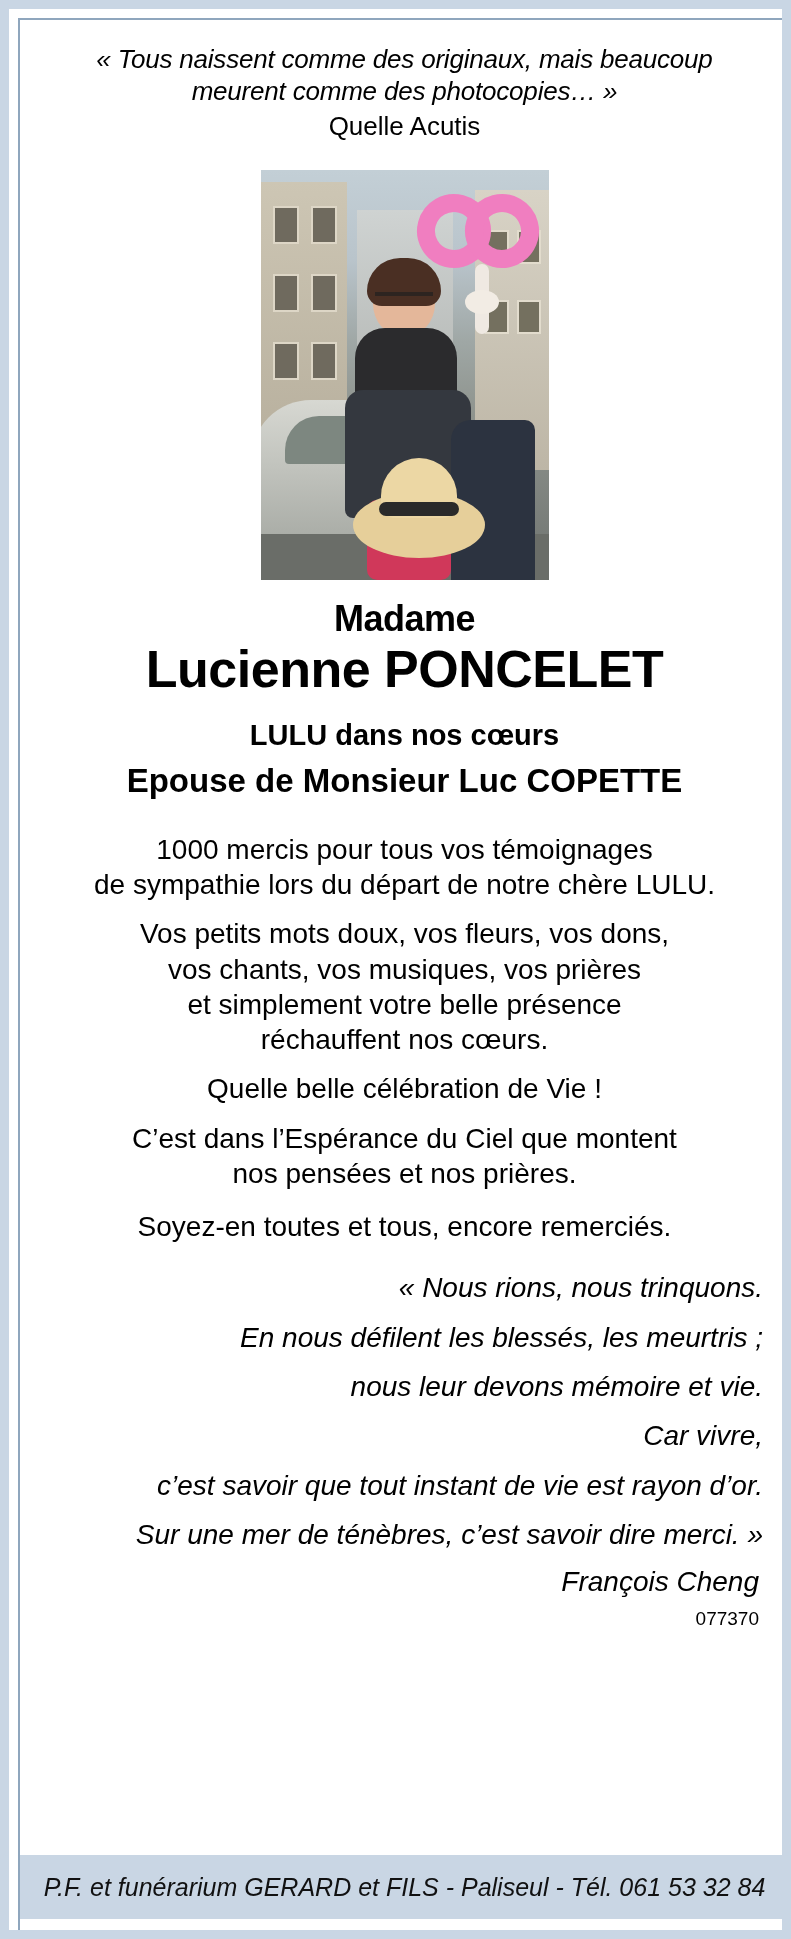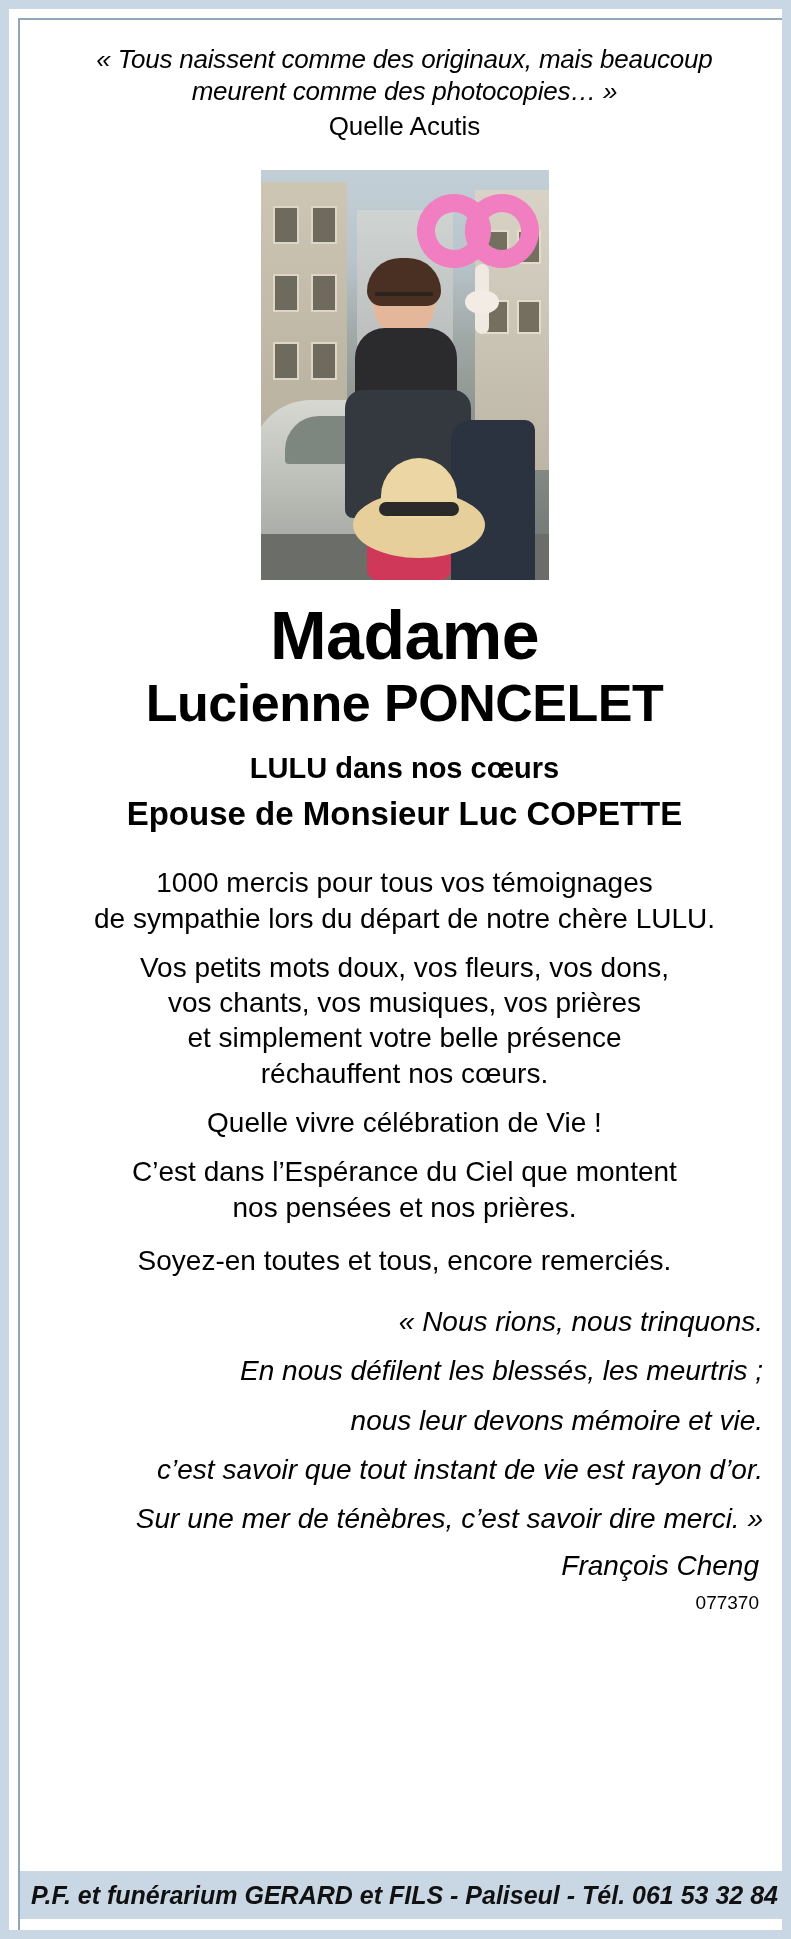--- a/index.html
+++ b/index.html
@@ -155,21 +155,21 @@
     background: #2a2a2a; border-radius: 8px;
   }
   .ph-jacket {
     position: absolute; right: 14px; top: 250px; width: 84px; height: 170px;
     background: #2c3340; border-radius: 20px 10px 0 0;
   }
 
   .name-main {
     margin-top: 20px;
     font-weight: bold;
-    font-size: 68px;
+    font-size: 36px;
     line-height: 1.05;
     text-align: center;
     letter-spacing: -0.5px;
   }
   .name-full {
     margin-top: 4px;
     font-weight: bold;
     font-size: 52px;
     line-height: 1.05;
     text-align: center;
@@ -228,30 +228,29 @@
     text-align: right;
     font-size: 19px;
     padding-right: 4px;
     box-sizing: border-box;
   }
   .footer {
     position: absolute;
     left: 11px;
     bottom: 11px;
     width: 769px;
-    height: 48px;
+    height: 64px;
     background: #c9d6e4;
     display: flex;
     align-items: center;
     justify-content: center;
     font-style: italic;
     font-size: 25px;
     color: #111;
     box-sizing: border-box;
-    font-weight: bold;
   }
 </style>
 </head>
 <body>
 
 <div class="notice">
   <div class="inner">
 
     <div class="quote-top">« Tous naissent comme des originaux, mais beaucoup meurent comme des photocopies… »</div>
     <div class="quote-author-top">Quelle Acutis</div>
@@ -304,30 +303,31 @@
     <div class="subtitle">LULU dans nos cœurs</div>
     <div class="subtitle2">Epouse de Monsieur Luc COPETTE</div>
 
     <div class="body-block">
       <p class="tight">1000 mercis pour tous vos témoignages</p>
       <p>de sympathie lors du départ de notre chère LULU.</p>
       <p class="tight">Vos petits mots doux, vos fleurs, vos dons,</p>
       <p class="tight">vos chants, vos musiques, vos prières</p>
       <p class="tight">et simplement votre belle présence</p>
       <p>réchauffent nos cœurs.</p>
-      <p>Quelle vivre célébration de Vie !</p>
+      <p>Quelle belle célébration de Vie !</p>
       <p class="tight">C’est dans l’Espérance du Ciel que montent</p>
       <p>nos pensées et nos prières.</p>
       <p class="gap tight">Soyez-en toutes et tous, encore remerciés.</p>
     </div>
 
     <div class="poem">
       <p class="tight">« Nous rions, nous trinquons.</p>
       <p class="tight">En nous défilent les blessés, les meurtris ;</p>
       <p>nous leur devons mémoire et vie.</p>
+      <p class="tight">Car vivre,</p>
       <p class="tight">c’est savoir que tout instant de vie est rayon d’or.</p>
       <p class="last">Sur une mer de ténèbres, c’est savoir dire merci. »</p>
     </div>
 
     <div class="poem-author">François Cheng</div>
     <div class="ref">077370</div>
 
   </div>
 
   <div class="footer">

